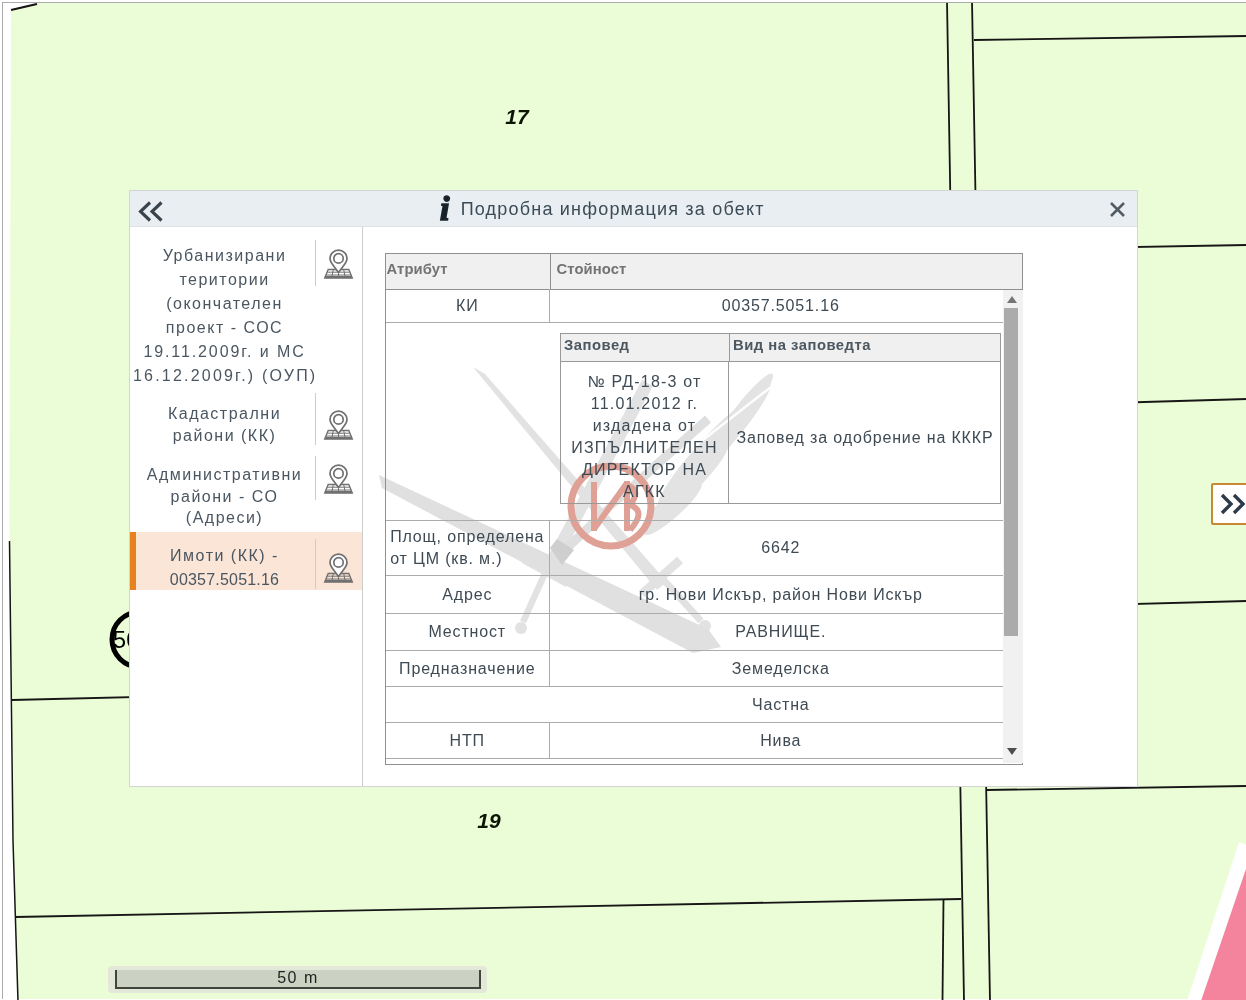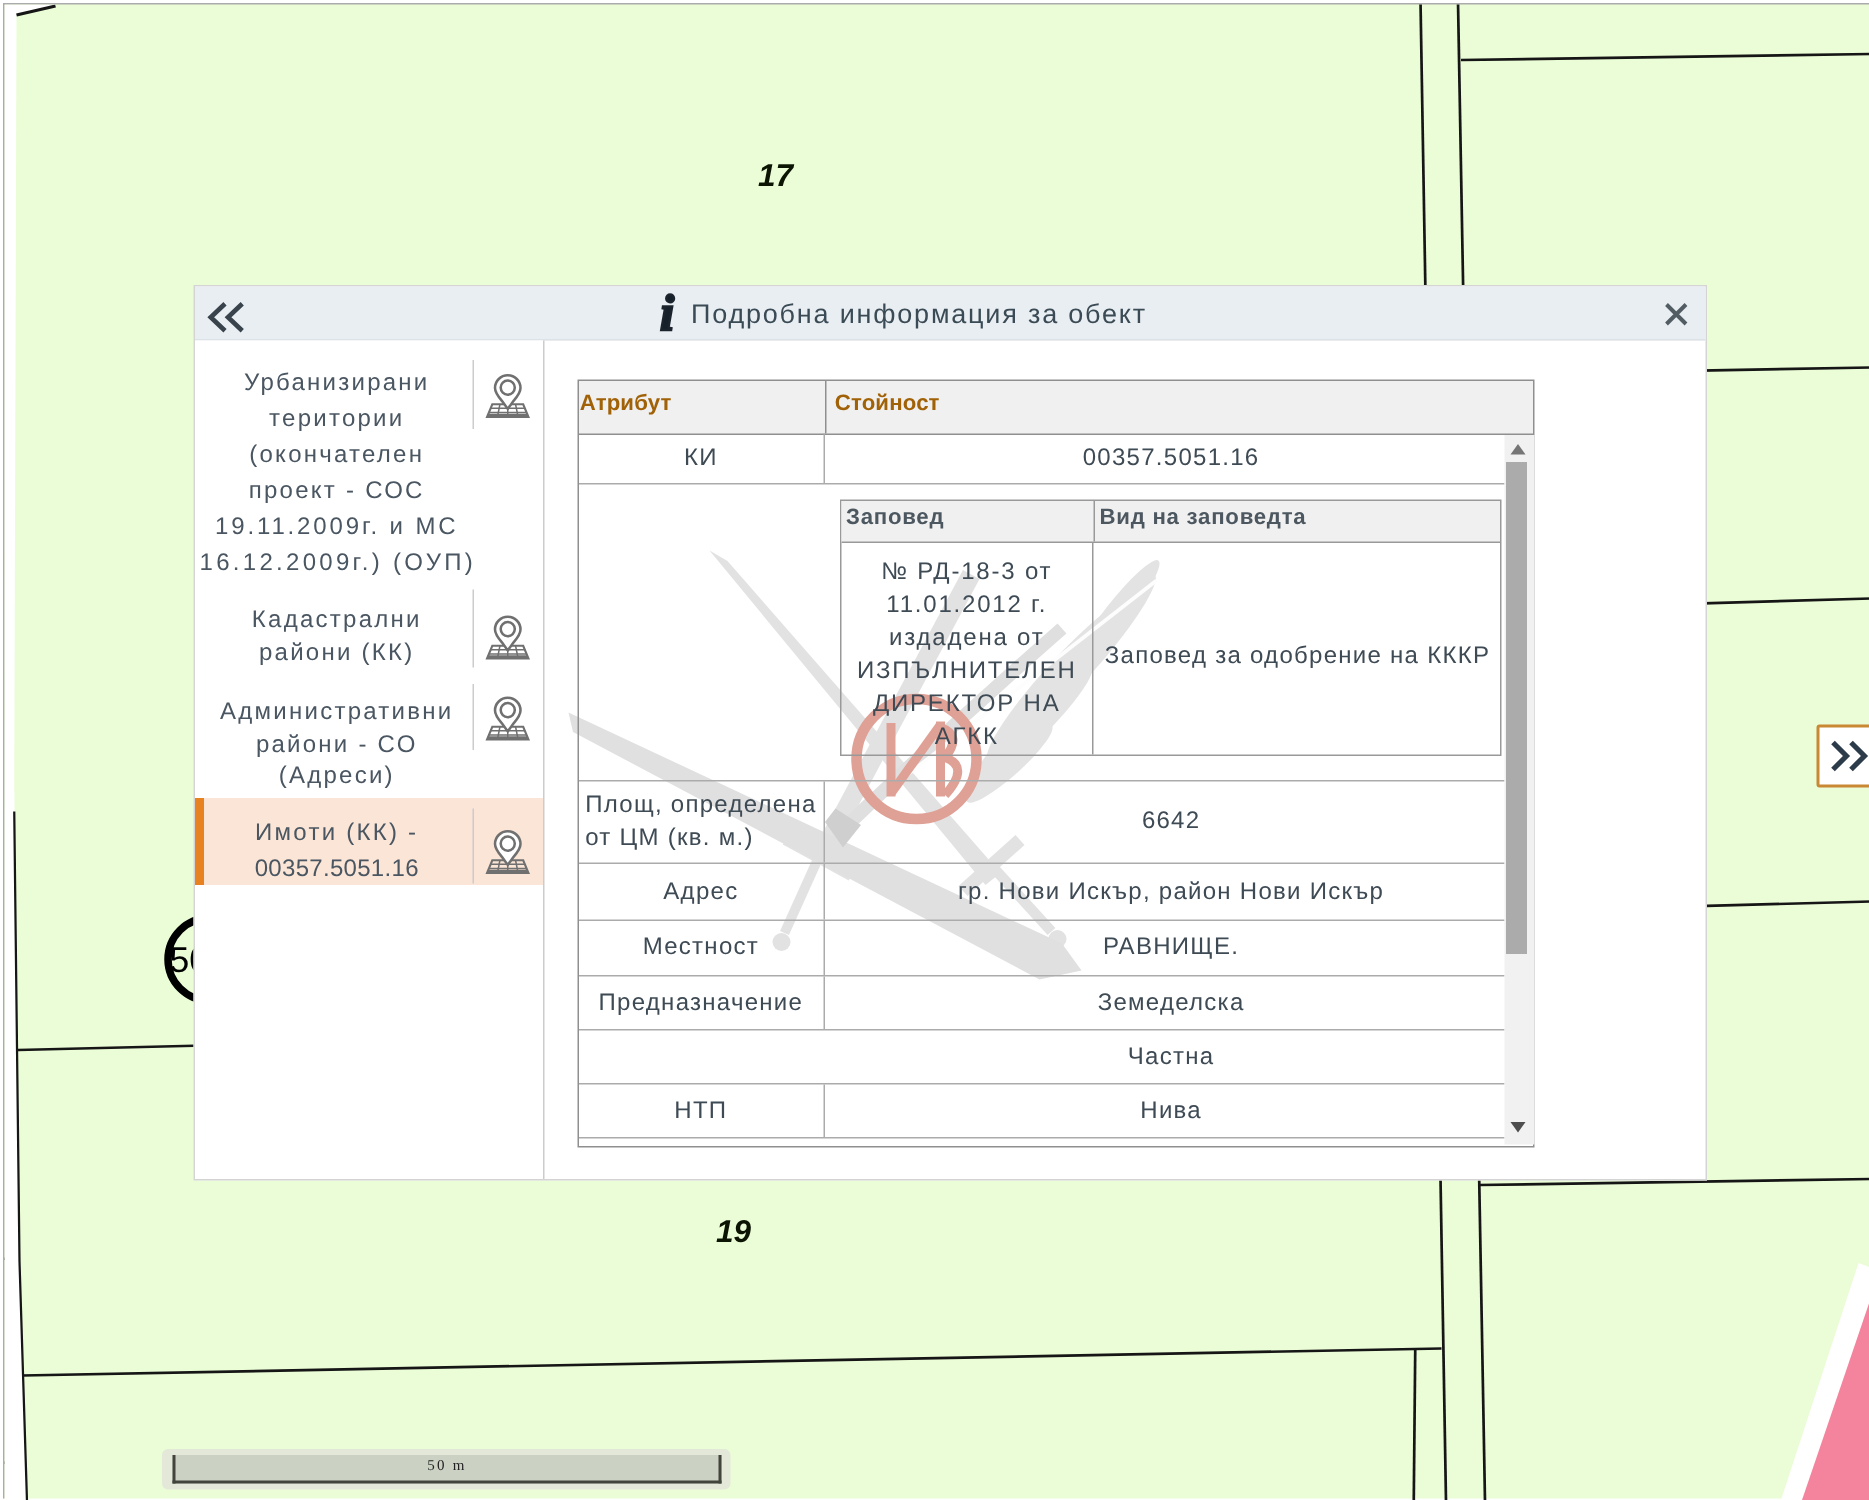--- a/index.html
+++ b/index.html
@@ -7,22 +7,22 @@
     font-family:"Liberation Sans", sans-serif; }
   #map { position:absolute; left:2px; top:2px; width:1244px; height:997px;
     border-left:1px solid #ababab; border-top:1px solid #ababab; background:#ebfdd6; }
   #mapsvg { position:absolute; left:0; top:0; }
 
   
   #scale { position:absolute; left:105px; top:963px; width:379px; height:27px;
     background:#e3e8d9; border-radius:4px; }
   #scaleinner { position:absolute; left:7px; top:4px; right:6px; bottom:4px;
     background:#ccd2c3; border:2px solid #42453c; border-top:none;
-    text-align:center; font-size:10px; color:#222; letter-spacing:1.5px;
-    line-height:16px;font-family:Liberation Serif, serif; }
+    text-align:center; font-size:16px; color:#222; letter-spacing:1.5px;
+    line-height:16px; }
 
   
   #expbtn { position:absolute; left:1208px; top:480px; width:44px; height:42px;
     background:#fff; border:2px solid #c98834; border-radius:2px; }
 
   
   #dlg { position:absolute; left:129px; top:190px; width:1009px; height:597px;
     background:#fff; border:1px solid #d4d4d4; }
   #titlebar { position:absolute; left:0; top:0; right:0; height:36px;
     background:#e9eef3; border-bottom:1px solid #dde2e6; }
@@ -44,21 +44,21 @@
   .sbdiv { position:absolute; left:185px; width:1px; background:#ccc; }
   #selbg { position:absolute; left:0; top:341px; width:232px; height:58px; background:#fbe5d6; }
   #selbar { position:absolute; left:0; top:341px; width:5.5px; height:58px; background:#e8811f; }
 
   
   #tblbox { position:absolute; left:254.5px; top:62px; width:638.5px; height:512px;
     border:1px solid #8f8f8f; }
   #thead { position:absolute; left:0; top:0; right:0; height:36px; background:#f0f0f0;
     border-bottom:1px solid #8f8f8f; }
   .hc { position:absolute; top:0; height:35px; line-height:31px; font-weight:bold;
-    font-size:14.8px; color:#a16207; letter-spacing:0.1px; }
+    font-size:14.8px; color:#737373; letter-spacing:0.1px; }
   #tbody { position:absolute; left:255.5px; top:98px; width:617px; }
   .trow { position:relative; border-bottom:1px solid #ababab; }
   .lcell { position:absolute; left:0; top:0; bottom:0; width:164.5px;
     border-right:1px solid #ababab; display:flex; align-items:center;
     justify-content:center; text-align:left; }
   .vcell { position:absolute; left:165.5px; right:0; top:0; bottom:0;
     display:flex; align-items:center; justify-content:center; text-align:center;
     padding-left:8px; }
   .trow, .ntab { font-size:16px; color:#3e4a54; letter-spacing:0.85px; }
 

